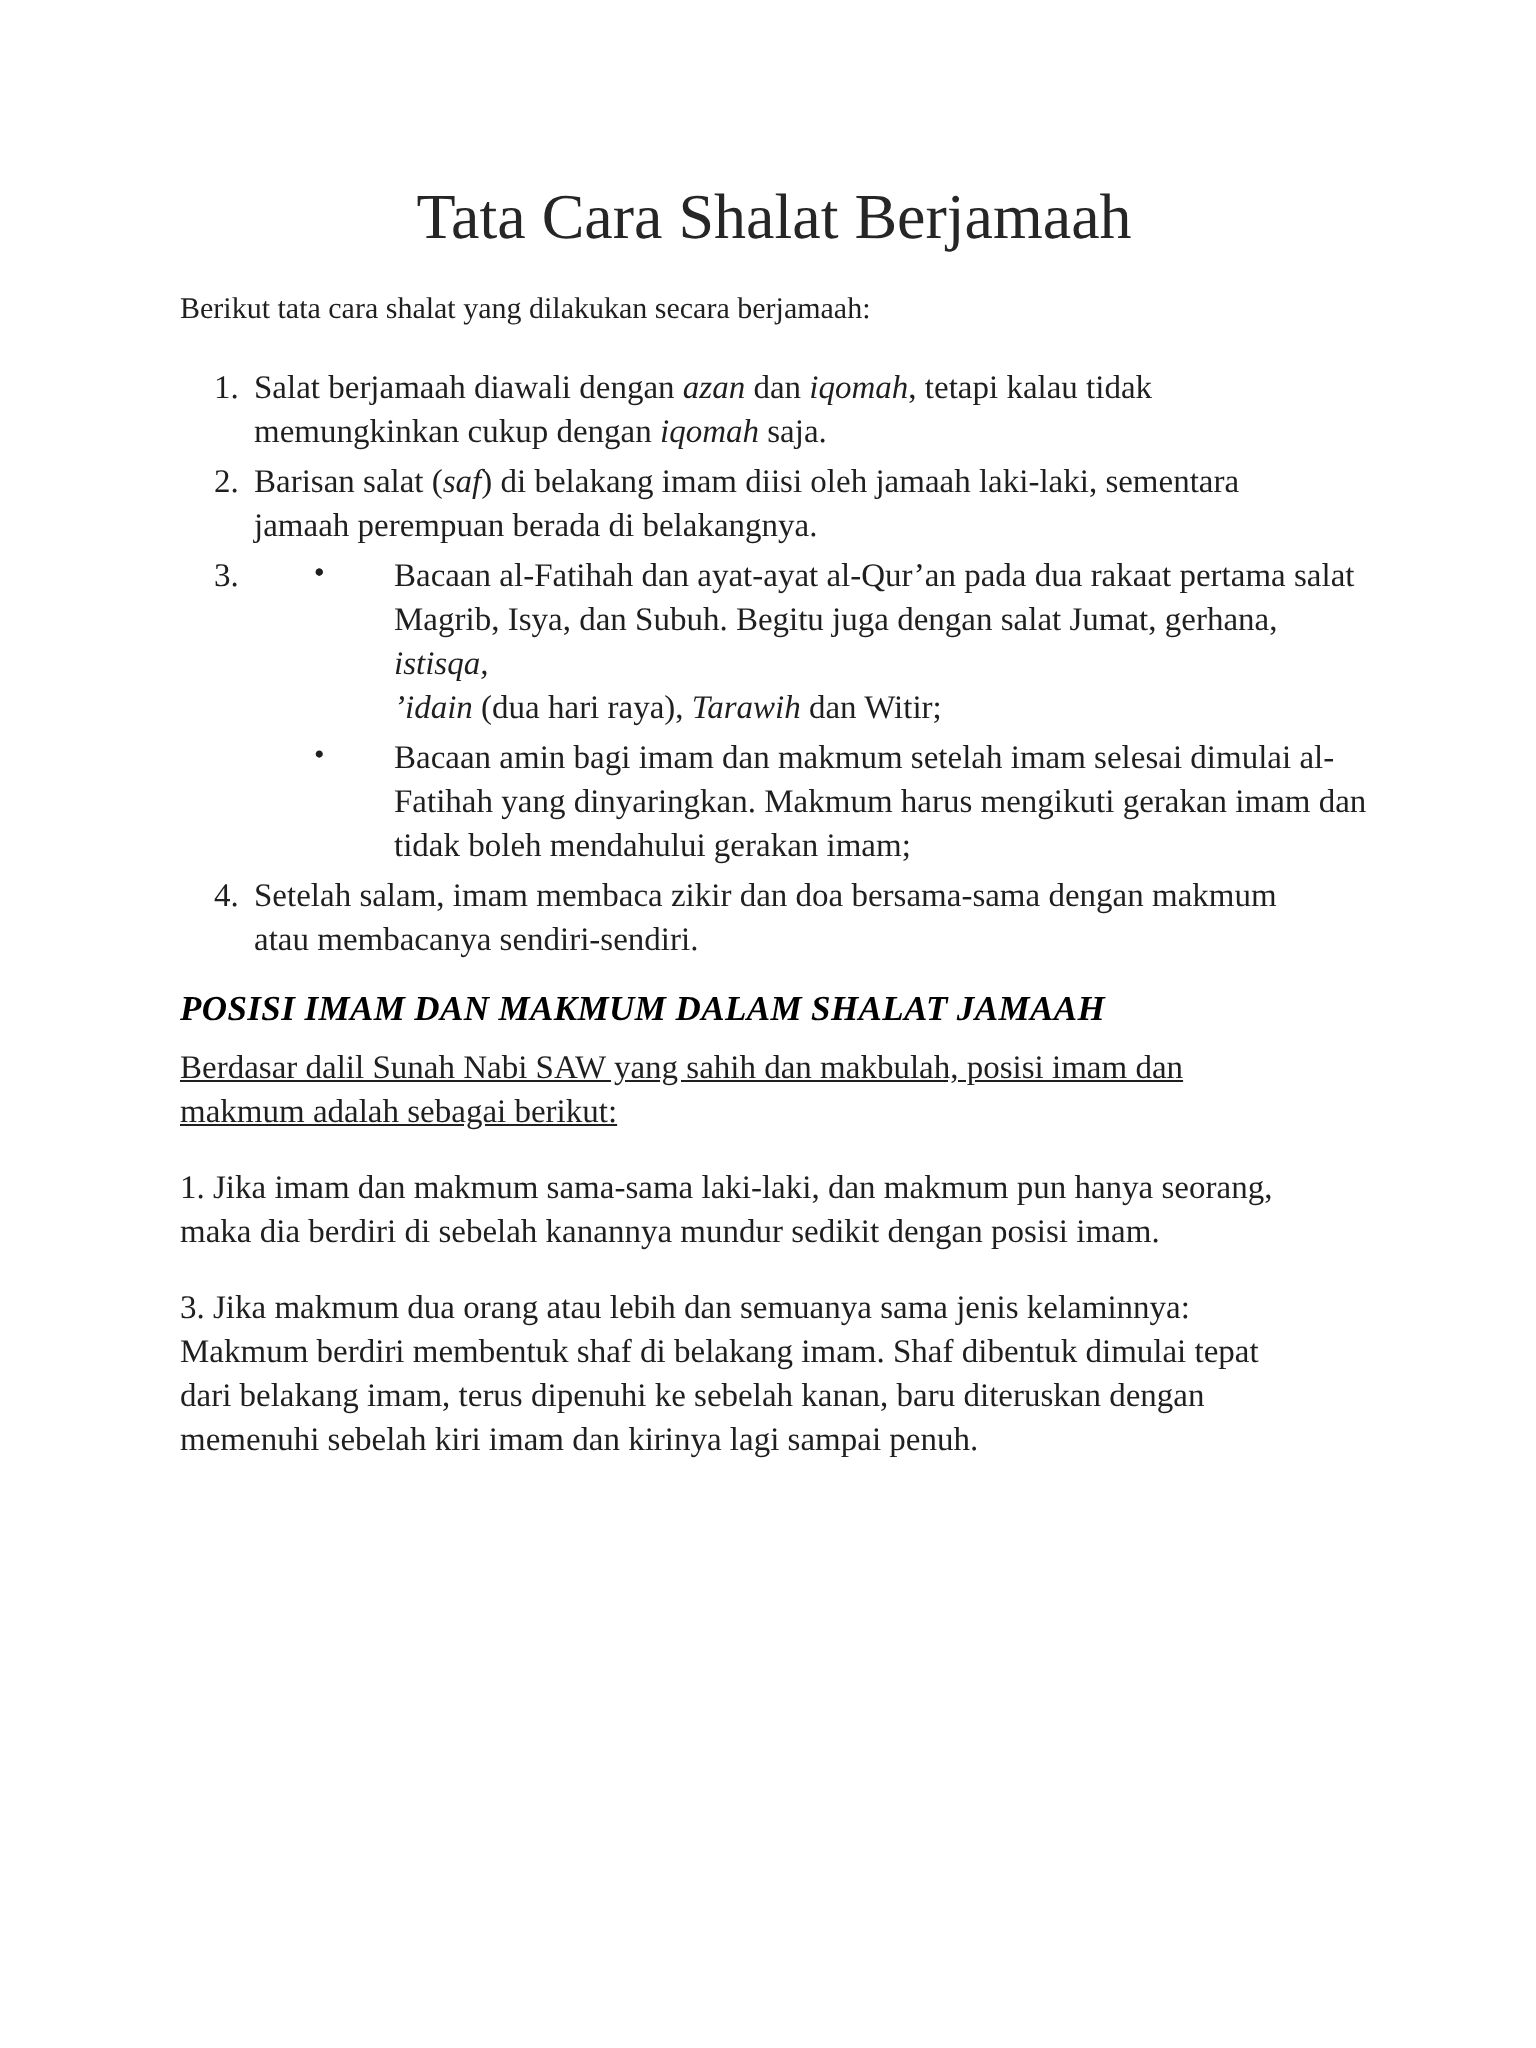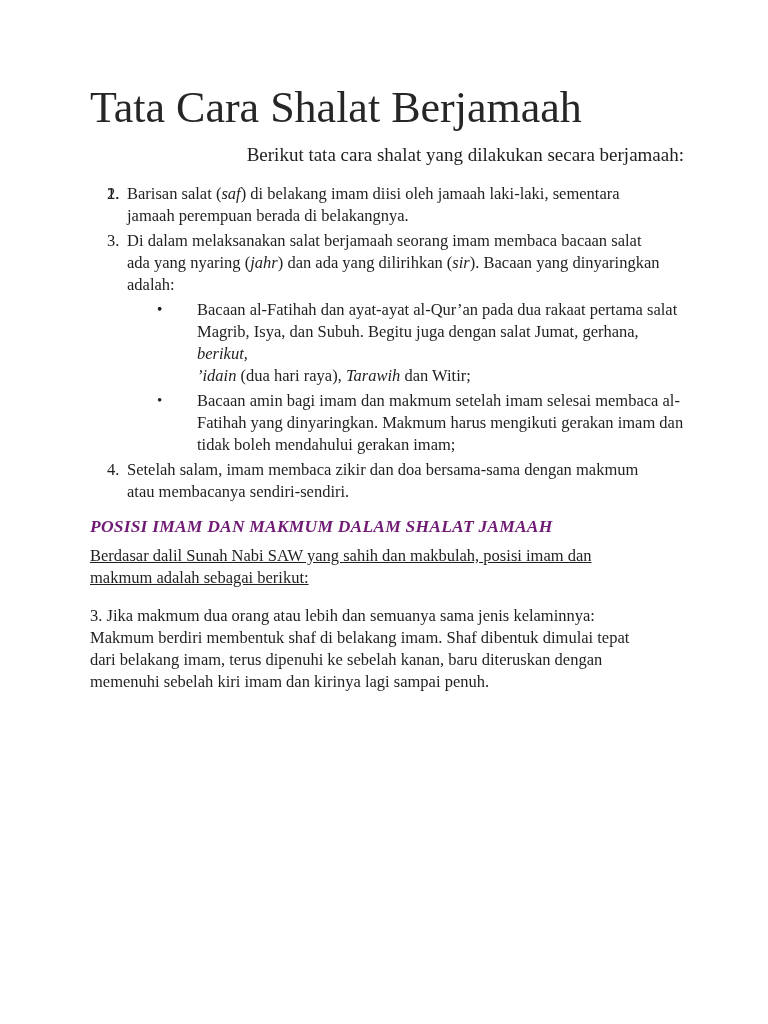--- a/index.html
+++ b/index.html
@@ -9,32 +9,32 @@
     height: 1024px;
     background: #ffffff;
     box-sizing: border-box;
     padding: 88px 84px 0 90px;
     font-family: "Liberation Serif", "DejaVu Serif", serif;
     color: #1f1f1f;
     overflow: hidden;
   }
   .doc-title {
     margin: 0;
-    font-size: 44px;
+    font-size: 32px;
     font-weight: 400;
     line-height: 40px;
+    text-align: center;
     color: #262626;
     white-space: nowrap;
   }
   .intro {
     margin: 16px 0 0 0;
-    font-size: 19px;
+    font-size: 15px;
     line-height: 22px;
     white-space: pre-line;
-    text-align: right;
   }
   ol.num-list {
     list-style: none;
     margin: 17px 0 0 0;
     padding: 0;
     font-size: 16.5px;
     line-height: 22px;
   }
   ol.num-list > li {
     position: relative;
@@ -64,21 +64,21 @@
     font-size: 15px;
   }
   .section-heading {
     margin: 10px 0 0 0;
     font-size: 17.5px;
     line-height: 26px;
     font-weight: bold;
     font-style: italic;
     letter-spacing: 0.2px;
     white-space: nowrap;
-    color: #701a75;
+    color: #000000;
   }
   .body-para {
     margin: 16px 0 0 0;
     font-size: 16.5px;
     line-height: 22px;
     white-space: pre-line;
   }
   .body-para.first-after-heading { margin-top: 6px; text-decoration: underline; }
   i { font-style: italic; }
 </style>
@@ -87,58 +87,59 @@
 
 <div class="page">
 
   <h1 class="doc-title">Tata Cara Shalat Berjamaah</h1>
 
   <p class="intro">Berikut tata cara shalat yang dilakukan secara berjamaah:</p>
 
   <ol class="num-list">
     <li>
       <span class="li-num">1.</span>
+      <span class="li-text">Salat berjamaah diawali dengan <i>azan</i> dan <i>iqomah</i>, tetapi kalau tidak
+memungkinkan cukup dengan <i>iqomah</i> saja.</span>
     </li>
     <li>
       <span class="li-num">2.</span>
       <span class="li-text">Barisan salat (<i>saf</i>) di belakang imam diisi oleh jamaah laki-laki, sementara
 jamaah perempuan berada di belakangnya.</span>
     </li>
     <li>
       <span class="li-num">3.</span>
-      <span class="li-text">Di dalam melaksanakan salat berjamaah seorang imam membaca bacaan salat
-ada yang nyaring (<i>jahr</i>) dan ada yang dilirihkan (<i>sir</i>). Bacaan yang dinyaringkan
-adalah:</span>
       <ul class="bullet-list">
         <li>
           <span class="bullet-dot">•</span>
         </li>
         <li>
           <span class="bullet-dot">•</span>
           <span class="li-text">Bacaan al-Fatihah dan ayat-ayat al-Qur’an pada dua rakaat pertama salat
-Magrib, Isya, dan Subuh. Begitu juga dengan salat Jumat, gerhana, <i>berikut,
+Magrib, Isya, dan Subuh. Begitu juga dengan salat Jumat, gerhana, <i>istisqa,
 ’idain</i> (dua hari raya), <i>Tarawih</i> dan Witir;</span>
         </li>
         <li>
           <span class="bullet-dot">•</span>
-          <span class="li-text">Bacaan amin bagi imam dan makmum setelah imam selesai membaca al-
+          <span class="li-text">Bacaan amin bagi imam dan makmum setelah imam selesai dimulai al-
 Fatihah yang dinyaringkan. Makmum harus mengikuti gerakan imam dan
 tidak boleh mendahului gerakan imam;</span>
         </li>
       </ul>
     </li>
     <li>
       <span class="li-num">4.</span>
       <span class="li-text">Setelah salam, imam membaca zikir dan doa bersama-sama dengan makmum
 atau membacanya sendiri-sendiri.</span>
     </li>
   </ol>
 
   <h2 class="section-heading">POSISI IMAM DAN MAKMUM DALAM SHALAT JAMAAH</h2>
 
   <p class="body-para first-after-heading">Berdasar dalil Sunah Nabi SAW yang sahih dan makbulah, posisi imam dan
 makmum adalah sebagai berikut:</p>
+  <p class="body-para">1. Jika imam dan makmum sama-sama laki-laki, dan makmum pun hanya seorang,
+maka dia berdiri di sebelah kanannya mundur sedikit dengan posisi imam.</p>
   <p class="body-para">3. Jika makmum dua orang atau lebih dan semuanya sama jenis kelaminnya:
 Makmum berdiri membentuk shaf di belakang imam. Shaf dibentuk dimulai tepat
 dari belakang imam, terus dipenuhi ke sebelah kanan, baru diteruskan dengan
 memenuhi sebelah kiri imam dan kirinya lagi sampai penuh.</p>
 
 </div>
 
 </body></html>

